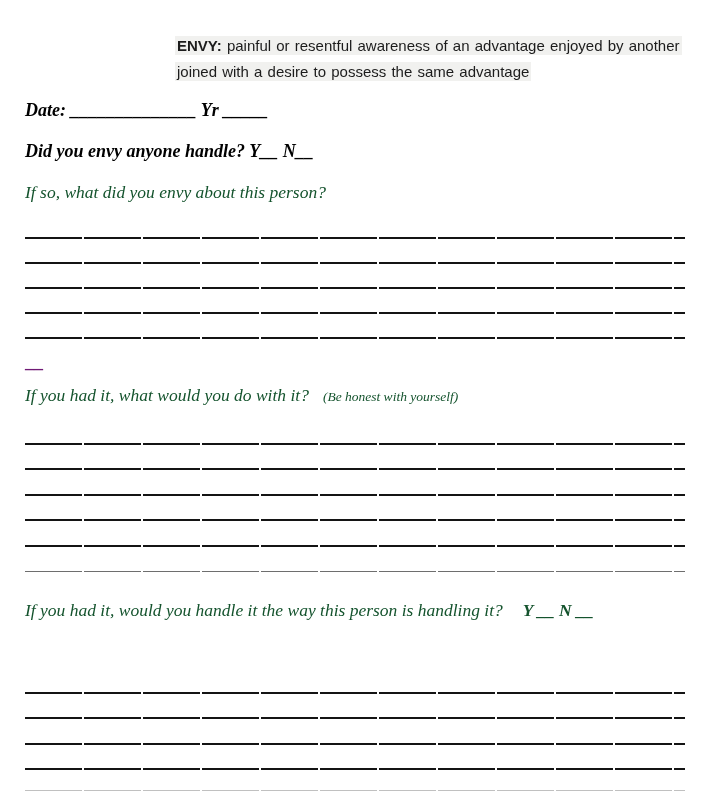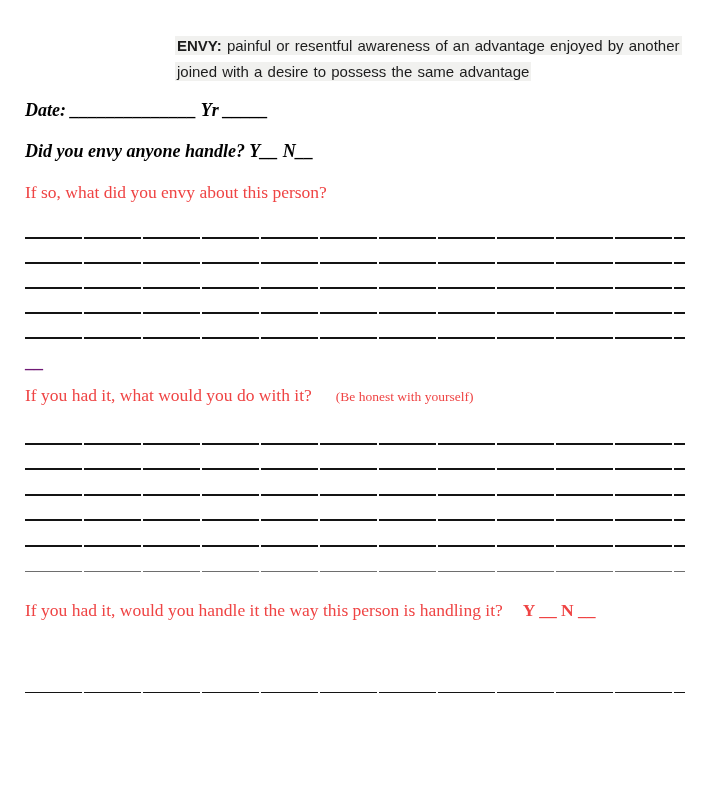--- a/index.html
+++ b/index.html
@@ -1,19 +1,19 @@
 <!DOCTYPE html>
 <html><head>
 <meta charset="utf-8">
 <style>
   * { margin:0; padding:0; box-sizing:border-box; }
   html,body { background:#ffffff; }
   .page {
     position:relative;
-    width:713px; height:693px;
+    width:713px; height:797px;
     background:#ffffff;
     overflow:hidden;
     font-family:"Liberation Serif", serif;
     color:#111111;
   }
   
   .definition {
     position:absolute; left:175px; top:33px; width:506px;
     font-family:"Liberation Sans", sans-serif;
     font-size:15px; line-height:26px; color:#1c1c1c;
@@ -27,24 +27,24 @@
   }
   .definition .term { font-weight:bold; }
   
   .bold-line {
     position:absolute; left:25px;
     font-size:18px; font-weight:bold; font-style:italic; color:#000;
     white-space:nowrap;
   }
   .q-line {
     position:absolute; left:25px;
-    font-size:17.5px; color:#ef4444;
+    font-size:17.5px; font-style:italic; color:#14532d;
     white-space:nowrap;
   }
-  .q-note { font-size:13.5px; margin-left:24px; }
+  .q-note { font-size:13.5px; margin-left:14px; }
   .q-answers { font-weight:bold; margin-left:20px; }
   
   .wblock { position:absolute; left:25px; width:660px; }
   .wline {
     width:100%;
     height:var(--rh,25.5px);
     background:repeating-linear-gradient(90deg,#141414 0 57px,rgba(0,0,0,0) 57px 59px) bottom/100% 2px no-repeat;
   }
   .wline.light {
     background:repeating-linear-gradient(90deg,#6e6e6e 0 57px,rgba(0,0,0,0) 57px 59px) bottom/100% 1px no-repeat;

